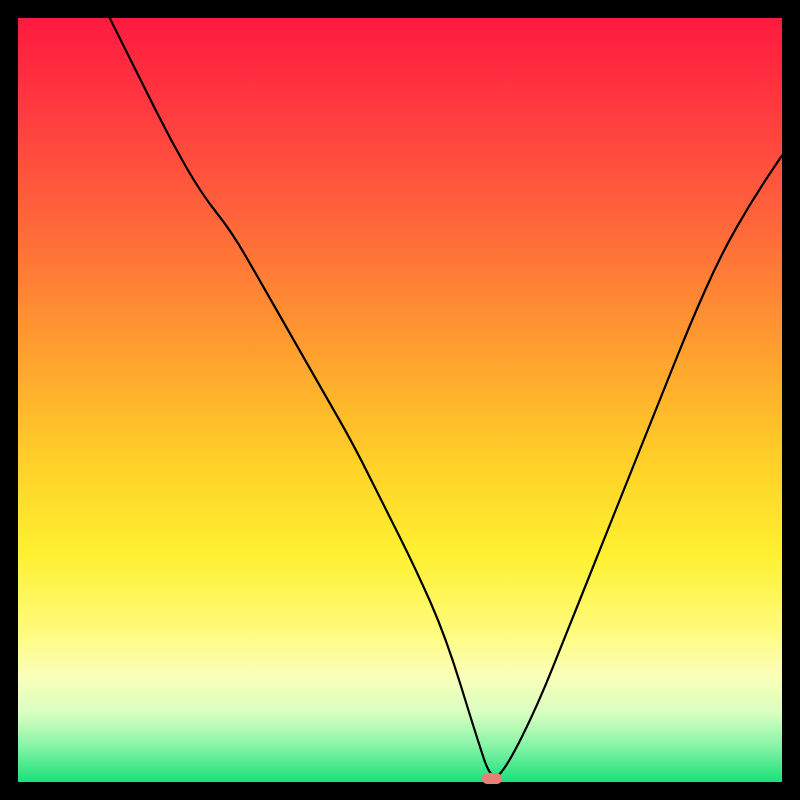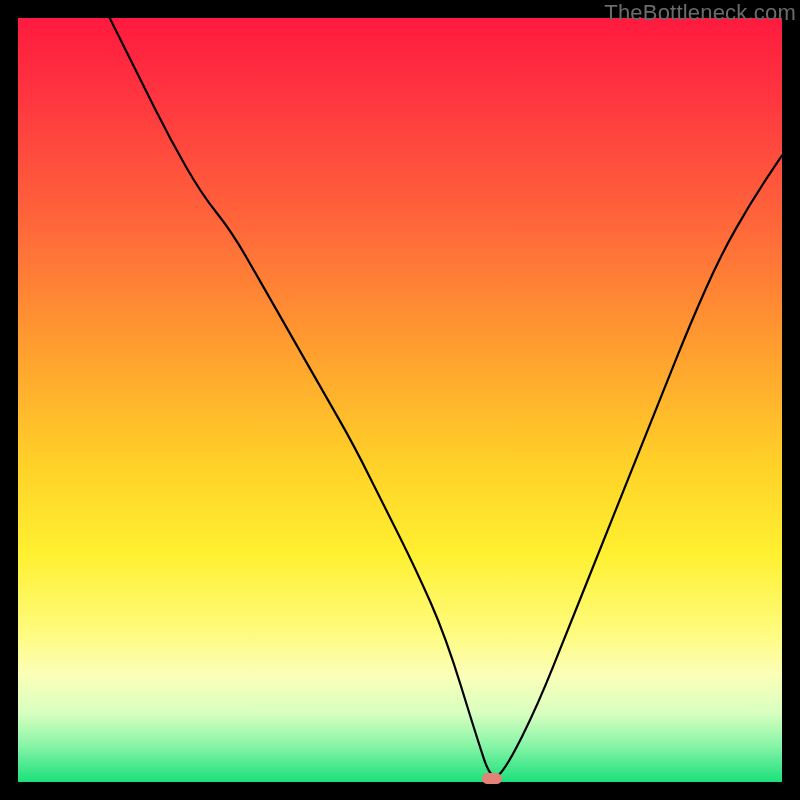--- a/index.html
+++ b/index.html
@@ -71,14 +71,13 @@
 </head>
 <body>
 
 <div class="frame">
   <div class="plot">
     <svg class="curve-svg" viewBox="0 0 764 764">
       <path id="curvePath" class="curve-path" d="M 91.7 0.0 Q 122.2 61.1 137.5 91.7 Q 152.8 122.2 168.1 149.0 Q 183.4 175.7 198.6 194.8 Q 213.9 213.9 229.2 240.7 Q 244.5 267.4 259.8 294.1 Q 275.0 320.9 290.3 347.6 Q 305.6 374.4 320.9 401.1 Q 336.2 427.8 351.4 458.4 Q 366.7 489.0 382.0 519.5 Q 397.3 550.1 412.6 584.5 Q 427.8 618.8 443.1 668.5 Q 458.4 718.2 466.0 741.1 Q 473.7 764.0 481.3 756.4 Q 489.0 748.7 504.2 718.2 Q 519.5 687.6 534.8 649.4 Q 550.1 611.2 565.4 573.0 Q 580.6 534.8 595.9 496.6 Q 611.2 458.4 626.5 420.2 Q 641.8 382.0 657.0 343.8 Q 672.3 305.6 687.6 271.2 Q 702.9 236.8 718.2 210.1 Q 733.4 183.4 748.7 160.4 T 764.0 137.5" style="stroke: rgb(0, 0, 0);"></path>
     </svg>
     <div id="minpoint" class="minpoint" style="left: 463.68px; top: 755px; background: rgb(229, 130, 120);"></div>
   </div>
-  <div class="watermark">TheBottleneck.com</div>
 </div>
 
 </body></html>

